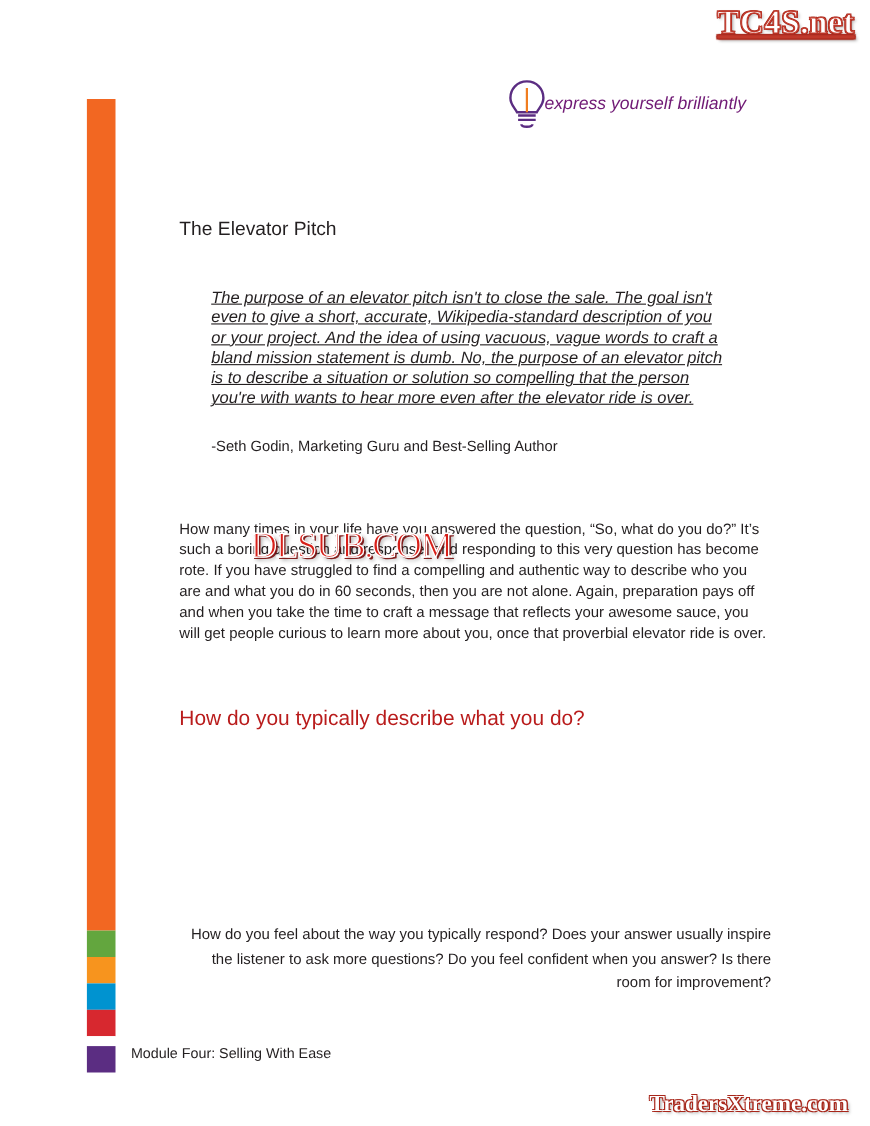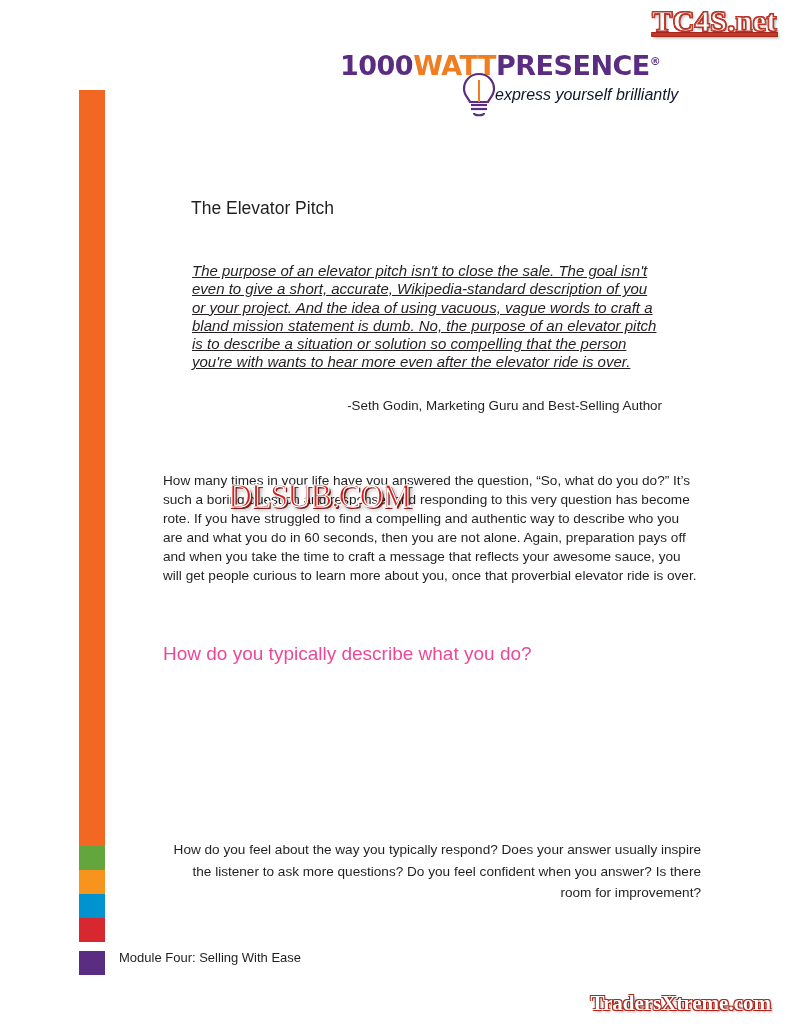--- a/index.html
+++ b/index.html
@@ -105,74 +105,73 @@
     vertical-align: super;
     color: #5b2d82;
   }
   .logo-tag {
     position: absolute;
     left: 155px;
     top: 46px;
     font-family: "Liberation Sans", sans-serif;
     font-style: italic;
     font-size: 16px;
-    color: #0f172a;
+    color: #701a75;
     white-space: nowrap;
   }
   .bulb {
     position: absolute;
     left: 120px;
     top: 32px;
     width: 38px;
     height: 46px;
   }
   .title {
     position: absolute;
     left: 163px;
     top: 198px;
     font-size: 17.5px;
     color: #231f20;
     font-family: "Liberation Sans", sans-serif;
-    margin-left: 28px;
   }
   .quote {
     position: absolute;
     left: 192px;
     top: 262px;
     width: 470px;
     font-style: italic;
     font-size: 15px;
     line-height: 18.3px;
     color: #231f20;
     text-decoration: underline;
   }
   .attrib {
     position: absolute;
     left: 192px;
     top: 398px;
     width: 470px;
-    text-align: right;
+    text-align: left;
     font-size: 13.4px;
     color: #231f20;
   }
   .para {
     position: absolute;
     left: 163px;
     top: 471px;
     width: 538px;
     font-size: 13.6px;
     line-height: 19px;
     color: #231f20;
   }
   .heading2 {
     position: absolute;
     left: 163px;
     top: 643px;
     font-size: 19px;
-    color: #ec4899;
+    color: #b91c1c;
   }
   .para2 {
     position: absolute;
     left: 163px;
     top: 839px;
     width: 538px;
     font-size: 13.6px;
     line-height: 21.5px;
     color: #231f20;
     text-align: right;
@@ -192,21 +191,20 @@
   <div class="seg" style="background:#F26722;height:756px;"></div>
   <div class="seg" style="background:#63A63E;height:24px;"></div>
   <div class="seg" style="background:#F7941E;height:24px;"></div>
   <div class="seg" style="background:#0093D0;height:24px;"></div>
   <div class="seg" style="background:#D7282F;height:24px;"></div>
   <div class="seg" style="background:#FFFFFF;height:9px;"></div>
   <div class="seg" style="background:#5B2D82;height:24px;"></div>
 </div>
 
 <div class="logo">
-  <div class="logo-line1"><span>1000</span><span class="watt">WATT</span><span>PRESENCE</span><span class="logo-reg">®</span></div>
   <svg class="bulb" viewBox="0 0 38 46" aria-hidden="true">
     <path d="M19 2 C10 2 4 9 4 17 C4 23 8 26 10 30 L28 30 C30 26 34 23 34 17 C34 9 28 2 19 2 Z" fill="none" stroke="#5B2D82" stroke-width="2.2"></path>
     <line x1="11" y1="33" x2="27" y2="33" stroke="#5B2D82" stroke-width="2.2"></line>
     <line x1="11" y1="37" x2="27" y2="37" stroke="#5B2D82" stroke-width="2.2"></line>
     <path d="M14 41 C14 44 24 44 24 41" fill="none" stroke="#5B2D82" stroke-width="2.2"></path>
     <line x1="19" y1="8" x2="19" y2="30" stroke="#F07D20" stroke-width="2"></line>
   </svg>
   <div class="logo-tag">express yourself brilliantly</div>
 </div>
 

